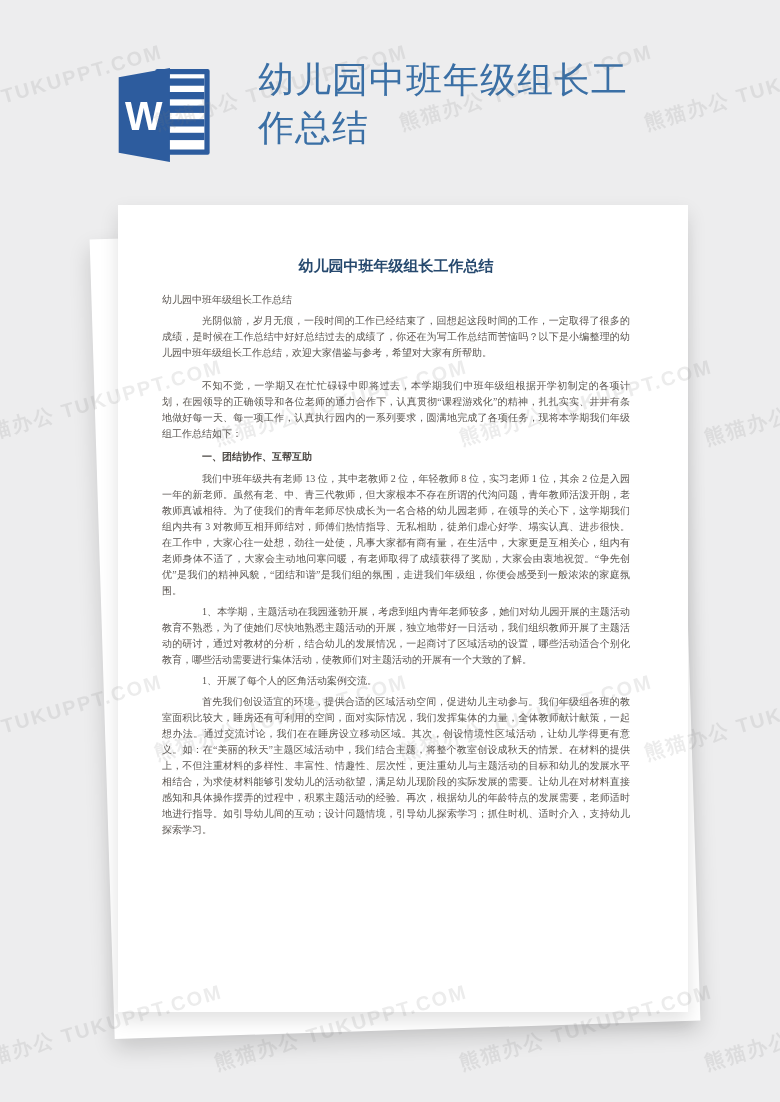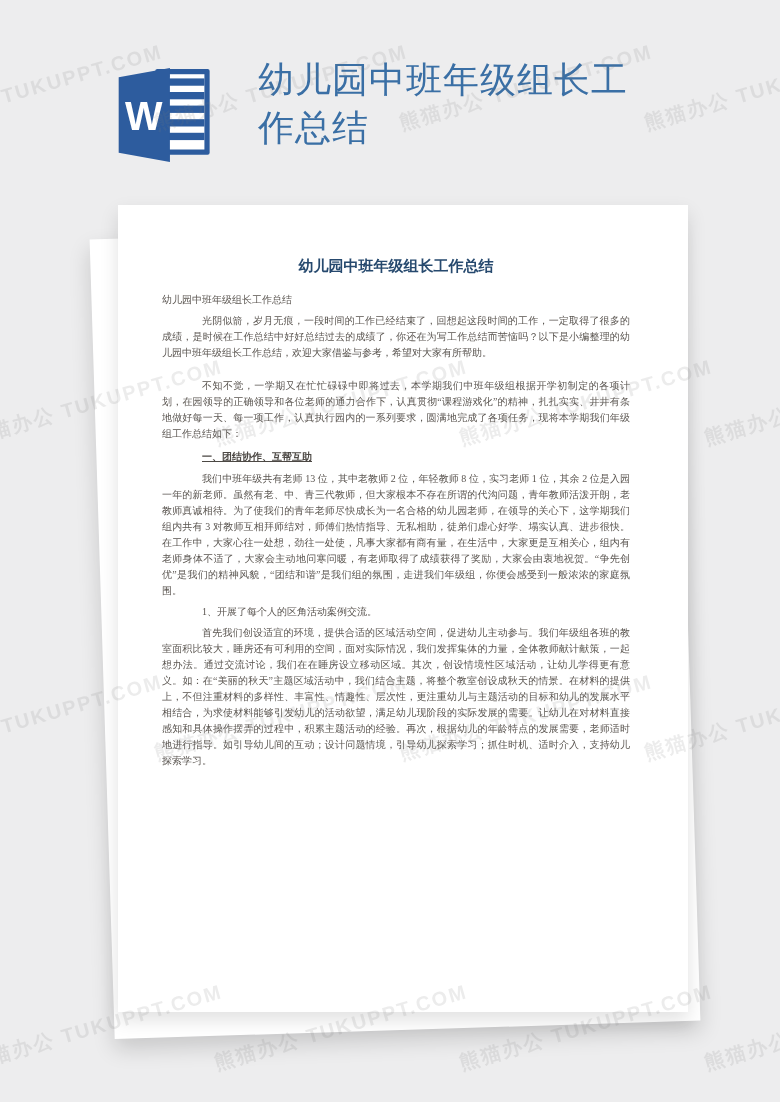--- a/index.html
+++ b/index.html
@@ -37,21 +37,21 @@
     color:#26496e;margin:0 0 16px 0;
     font-family:"Liberation Sans",sans-serif;
   }
   .para{
     font-size:10px;line-height:16px;color:#5a5550;
     text-align:justify;margin:0 0 5px 0;
     font-family:"Liberation Serif","DejaVu Serif",serif;
   }
   .para.indent{text-indent:40px;}
   .para.plain{text-indent:0;}
-  .para.heading{text-indent:40px;font-weight:bold;color:#4c4844;margin:7px 0 6px 0;text-decoration:underline;}
+  .para.heading{text-indent:40px;font-weight:bold;color:#4c4844;margin:7px 0 6px 0;}
   .para.gap{margin-top:17px;}
   
   .watermark-layer{
     position:absolute;left:0;top:0;width:780px;height:1102px;
     z-index:10;pointer-events:none;overflow:hidden;
   }
   .wm{
     position:absolute;white-space:nowrap;
     transform:rotate(-16deg);transform-origin:left center;
     font-size:20px;font-weight:bold;letter-spacing:2px;
@@ -80,20 +80,21 @@
 <div class="page-back"></div>
 <div class="page-main">
   <div class="doc-content">
     <div class="doc-title">幼儿园中班年级组长工作总结</div>
     <div>
         <p class="para plain">幼儿园中班年级组长工作总结</p>
         <p class="para indent">光阴似箭，岁月无痕，一段时间的工作已经结束了，回想起这段时间的工作，一定取得了很多的成绩，是时候在工作总结中好好总结过去的成绩了，你还在为写工作总结而苦恼吗？以下是小编整理的幼儿园中班年级组长工作总结，欢迎大家借鉴与参考，希望对大家有所帮助。</p>
         <p class="para indent gap">不知不觉，一学期又在忙忙碌碌中即将过去，本学期我们中班年级组根据开学初制定的各项计划，在园领导的正确领导和各位老师的通力合作下，认真贯彻“课程游戏化”的精神，扎扎实实、井井有条地做好每一天、每一项工作，认真执行园内的一系列要求，圆满地完成了各项任务，现将本学期我们年级组工作总结如下：</p>
         <p class="para heading">一、团结协作、互帮互助</p>
         <p class="para indent">我们中班年级共有老师 13 位，其中老教师 2 位，年轻教师 8 位，实习老师 1 位，其余 2 位是入园一年的新老师。虽然有老、中、青三代教师，但大家根本不存在所谓的代沟问题，青年教师活泼开朗，老教师真诚相待。为了使我们的青年老师尽快成长为一名合格的幼儿园老师，在领导的关心下，这学期我们组内共有 3 对教师互相拜师结对，师傅们热情指导、无私相助，徒弟们虚心好学、塌实认真、进步很快。在工作中，大家心往一处想，劲往一处使，凡事大家都有商有量，在生活中，大家更是互相关心，组内有老师身体不适了，大家会主动地问寒问暖，有老师取得了成绩获得了奖励，大家会由衷地祝贺。“争先创优”是我们的精神风貌，“团结和谐”是我们组的氛围，走进我们年级组，你便会感受到一般浓浓的家庭氛围。</p>
+        <p class="para indent">1、本学期，主题活动在我园蓬勃开展，考虑到组内青年老师较多，她们对幼儿园开展的主题活动教育不熟悉，为了使她们尽快地熟悉主题活动的开展，独立地带好一日活动，我们组织教师开展了主题活动的研讨，通过对教材的分析，结合幼儿的发展情况，一起商讨了区域活动的设置，哪些活动适合个别化教育，哪些活动需要进行集体活动，使教师们对主题活动的开展有一个大致的了解。</p>
         <p class="para indent">1、开展了每个人的区角活动案例交流。</p>
         <p class="para indent">首先我们创设适宜的环境，提供合适的区域活动空间，促进幼儿主动参与。我们年级组各班的教室面积比较大，睡房还有可利用的空间，面对实际情况，我们发挥集体的力量，全体教师献计献策，一起想办法。通过交流讨论，我们在在睡房设立移动区域。其次，创设情境性区域活动，让幼儿学得更有意义。如：在“美丽的秋天”主题区域活动中，我们结合主题，将整个教室创设成秋天的情景。在材料的提供上，不但注重材料的多样性、丰富性、情趣性、层次性，更注重幼儿与主题活动的目标和幼儿的发展水平相结合，为求使材料能够引发幼儿的活动欲望，满足幼儿现阶段的实际发展的需要。让幼儿在对材料直接感知和具体操作摆弄的过程中，积累主题活动的经验。再次，根据幼儿的年龄特点的发展需要，老师适时地进行指导。如引导幼儿间的互动；设计问题情境，引导幼儿探索学习；抓住时机、适时介入，支持幼儿探索学习。</p>
       </div>
   </div>
 </div>
 
 <div class="watermark-layer">
     <span class="wm" style="left: -90px; top: 110px;">熊猫办公 TUKUPPT.COM</span>
     <span class="wm" style="left: 155px; top: 110px;">熊猫办公 TUKUPPT.COM</span>
     <span class="wm" style="left: 400px; top: 110px;">熊猫办公 TUKUPPT.COM</span>

